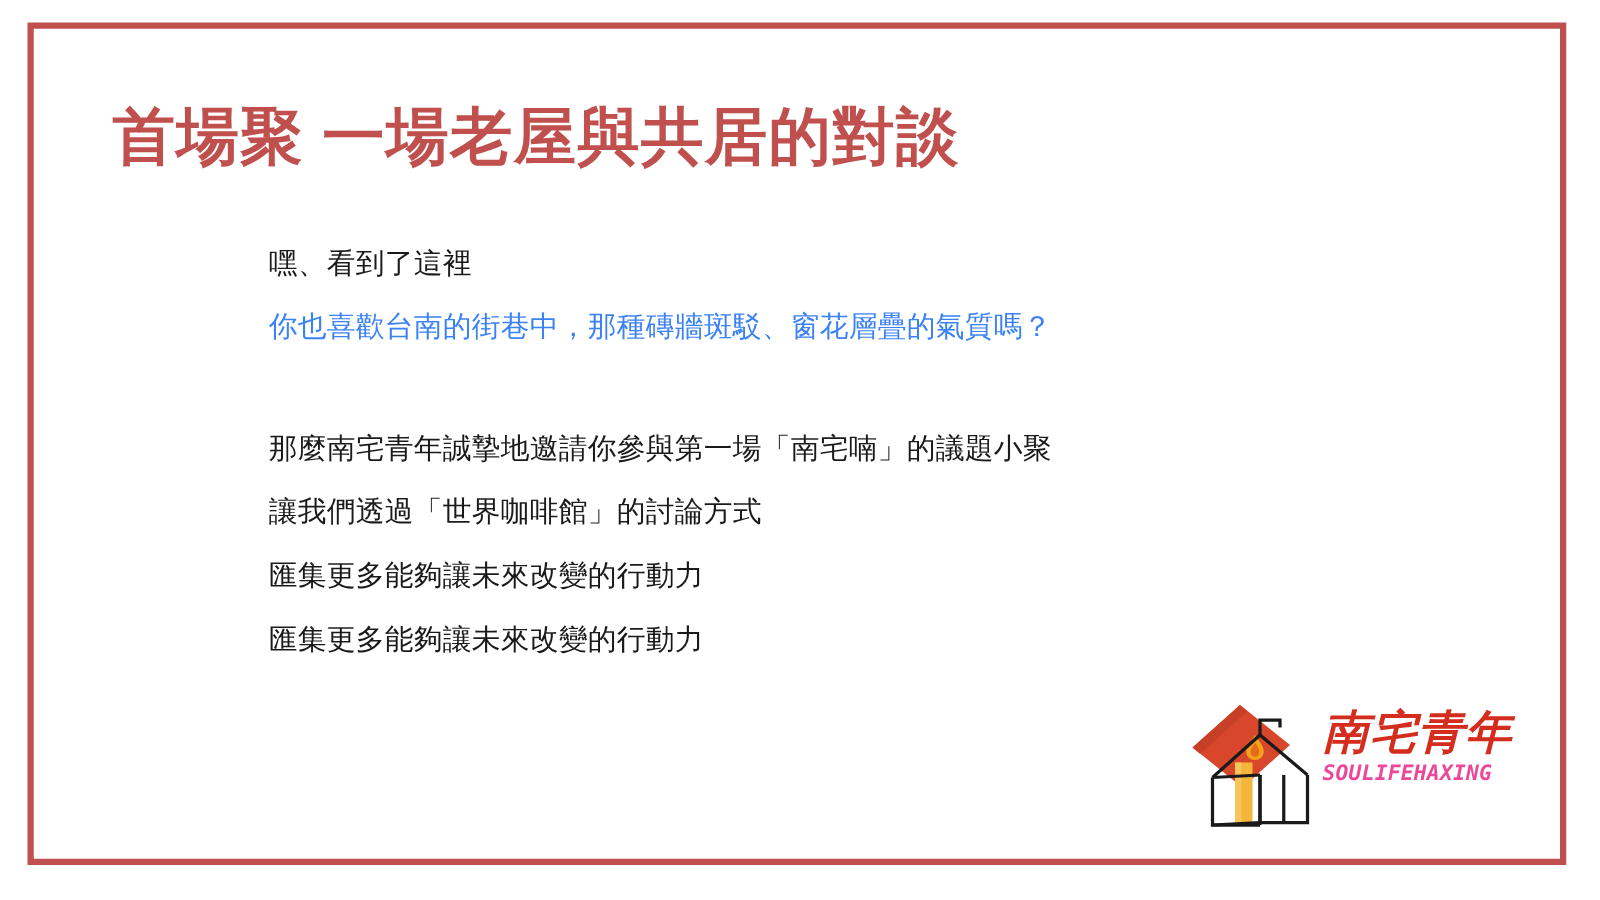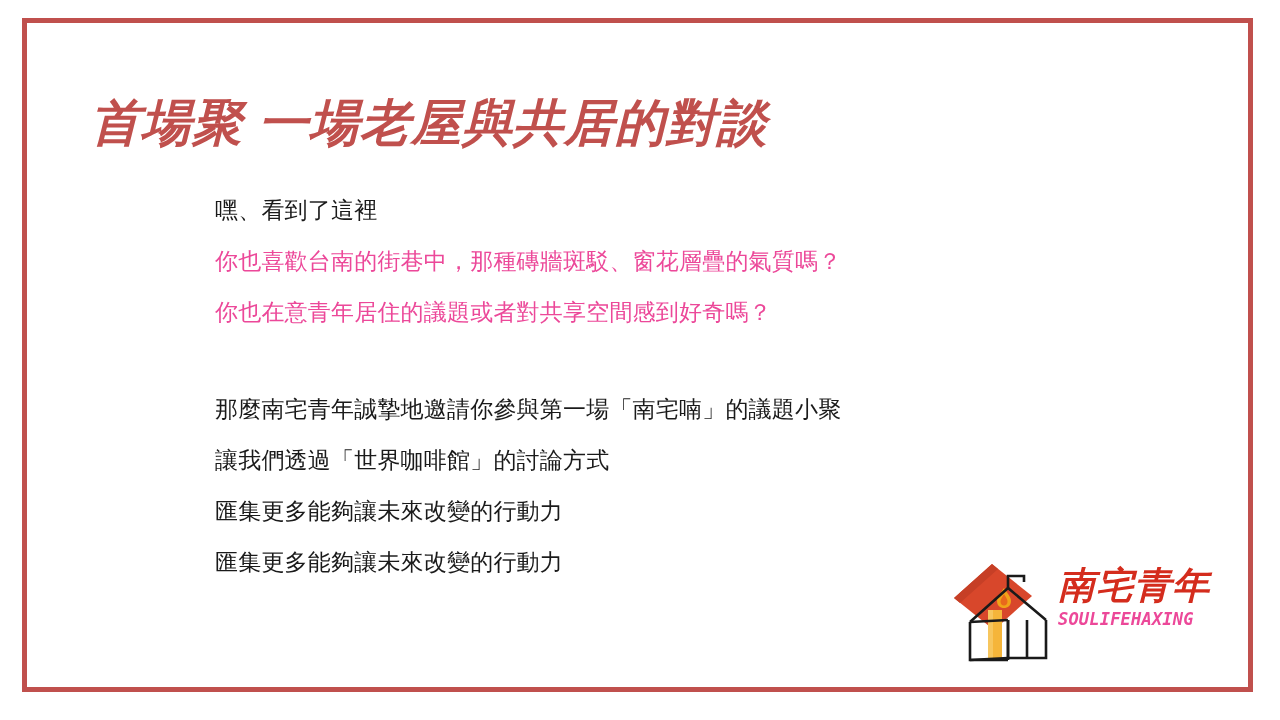--- a/index.html
+++ b/index.html
@@ -31,28 +31,27 @@
     height: 674px;
     border: 5px solid #c0504d;
     box-sizing: border-box;
     pointer-events: none;
   }
 
   
   .slide-title {
     position: absolute;
     left: 90px;
-    top: 92px;
+    top: 78px;
     font-size: 50px;
     line-height: 62px;
     letter-spacing: 1px;
     font-weight: 700;
     color: #c0504d;
     white-space: pre;
-    font-style: italic;
   }
 
   
   .body-block {
     position: absolute;
     left: 183px;
     top: 196px;
     width: 960px;
   }
 
@@ -68,21 +67,21 @@
     line-height: 28px;
     color: #1a1a1a;
     white-space: pre;
     letter-spacing: 0.2px;
     padding-left: 32px;
   }
   .group-a .body-line + .body-line { margin-top: 23px; }
   .group-b .body-line + .body-line { margin-top: 23px; }
 
   .body-line.accent {
-    color: #ec4899;
+    color: #3b82f6;
   }
 
   
   .logo {
     position: absolute;
     left: 946px;
     top: 558px;
     width: 272px;
     height: 112px;
   }
@@ -126,21 +125,20 @@
 
   <div class="slide-frame"></div>
 
   <div class="slide-title">首場聚 一場老屋與共居的對談</div>
 
   <div class="body-block">
 
     <div class="para-group group-a">
       <div class="body-line">嘿、看到了這裡</div>
       <div class="body-line accent">你也喜歡台南的街巷中，那種磚牆斑駁、窗花層疊的氣質嗎？</div>
-      <div class="body-line accent">你也在意青年居住的議題或者對共享空間感到好奇嗎？</div>
     </div>
 
     <div class="para-group group-b">
       <div class="body-line">那麼南宅青年誠摯地邀請你參與第一場「南宅喃」的議題小聚</div>
       <div class="body-line">讓我們透過「世界咖啡館」的討論方式</div>
       <div class="body-line">匯集更多能夠讓未來改變的行動力</div>
       <div class="body-line">匯集更多能夠讓未來改變的行動力</div>
     </div>
 
   </div>

